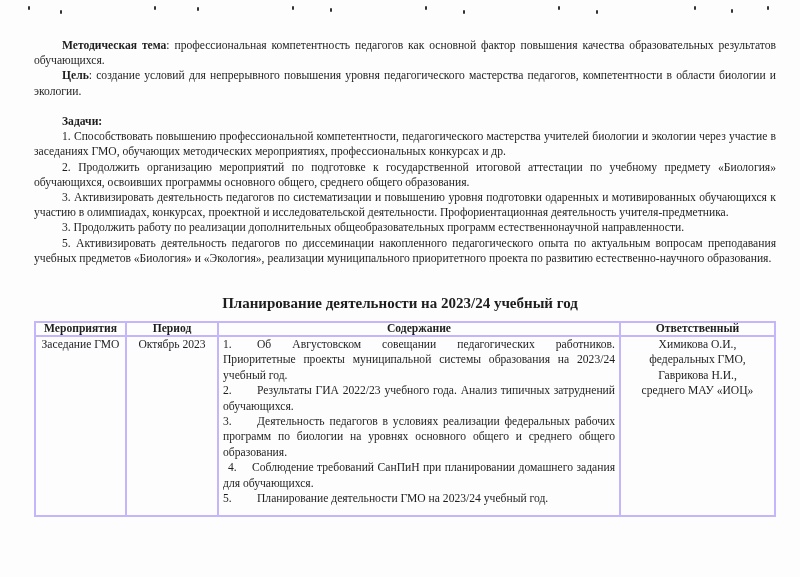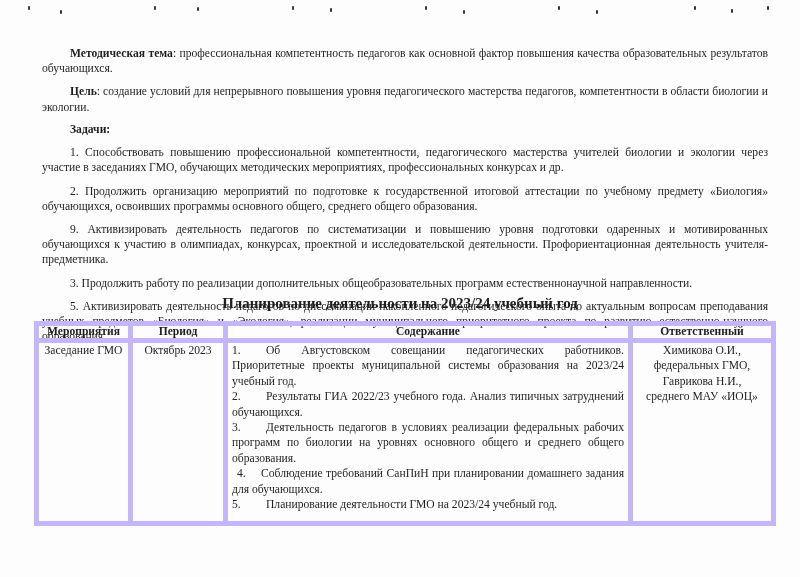--- a/index.html
+++ b/index.html
@@ -33,21 +33,21 @@
     }
     .text-block {
       position: absolute;
       left: 34px;
       width: 742px;
       font-size: 11.6px;
       line-height: 15.2px;
       text-align: justify;
     }
     .para {
-      margin: 8px;
+      margin: 0;
       text-indent: 28px;
     }
     .para.last-line-left { text-align-last: left; }
     .bold { font-weight: bold; }
     .heading {
       position: absolute;
       left: 0; width: 800px;
       text-align: center;
       font-weight: bold;
       font-size: 15px;
@@ -56,21 +56,21 @@
     table.plan {
       position: absolute;
       left: 34px;
       top: 321px;
       width: 742px;
       border-collapse: collapse;
       font-size: 11.6px;
       line-height: 15.4px;
     }
     table.plan th, table.plan td {
-      border: 5px solid #c4b5fd;
+      border: 2px solid #c4b5fd;
       padding: 0 4px;
       vertical-align: top;
       margin-left: 48px;
     }
     table.plan th {
       font-weight: bold;
       text-align: center;
       line-height: 12px;
       padding-top: 0;
       padding-bottom: 0;
@@ -114,21 +114,21 @@
 
   <div class="text-block" style="top:38px">
     <p class="para last-line-left"><span class="bold">Методическая тема</span><span>: профессиональная компетентность педагогов как основной фактор повышения качества образовательных результатов обучающихся.</span></p>
     <p class="para last-line-left"><span class="bold">Цель</span><span>: создание условий для непрерывного повышения уровня педагогического мастерства педагогов, компетентности в области биологии и экологии.</span></p>
   </div>
 
   <div class="text-block" style="top:114px">
     <p class="para bold">Задачи:</p>
     <p class="para last-line-left">1. Способствовать повышению профессиональной компетентности, педагогического мастерства учителей биологии и экологии через участие в заседаниях ГМО, обучающих методических мероприятиях, профессиональных конкурсах и др.</p>
     <p class="para last-line-left">2. Продолжить организацию мероприятий по подготовке к государственной итоговой аттестации по учебному предмету «Биология» обучающихся, освоивших программы основного общего, среднего общего образования.</p>
-    <p class="para last-line-left">9. Активизировать деятельность педагогов по систематизации и повышению уровня подготовки одаренных и мотивированных обучающихся к участию в олимпиадах, конкурсах, проектной и исследовательской деятельности. Профориентационная деятельность учителя-предметника.</p>
+    <p class="para last-line-left">3. Активизировать деятельность педагогов по систематизации и повышению уровня подготовки одаренных и мотивированных обучающихся к участию в олимпиадах, конкурсах, проектной и исследовательской деятельности. Профориентационная деятельность учителя-предметника.</p>
     <p class="para last-line-left">3. Продолжить работу по реализации дополнительных общеобразовательных программ естественнонаучной направленности.</p>
     <p class="para last-line-left">5. Активизировать деятельность педагогов по диссеминации накопленного педагогического опыта по актуальным вопросам преподавания учебных предметов «Биология» и «Экология», реализации муниципального приоритетного проекта по развитию естественно-научного образования.</p>
   </div>
 
   <div class="heading">Планирование деятельности на 2023/24 учебный год</div>
 
   <table class="plan">
     <thead>
       <tr>
         <th class="c1">Мероприятия</th>

